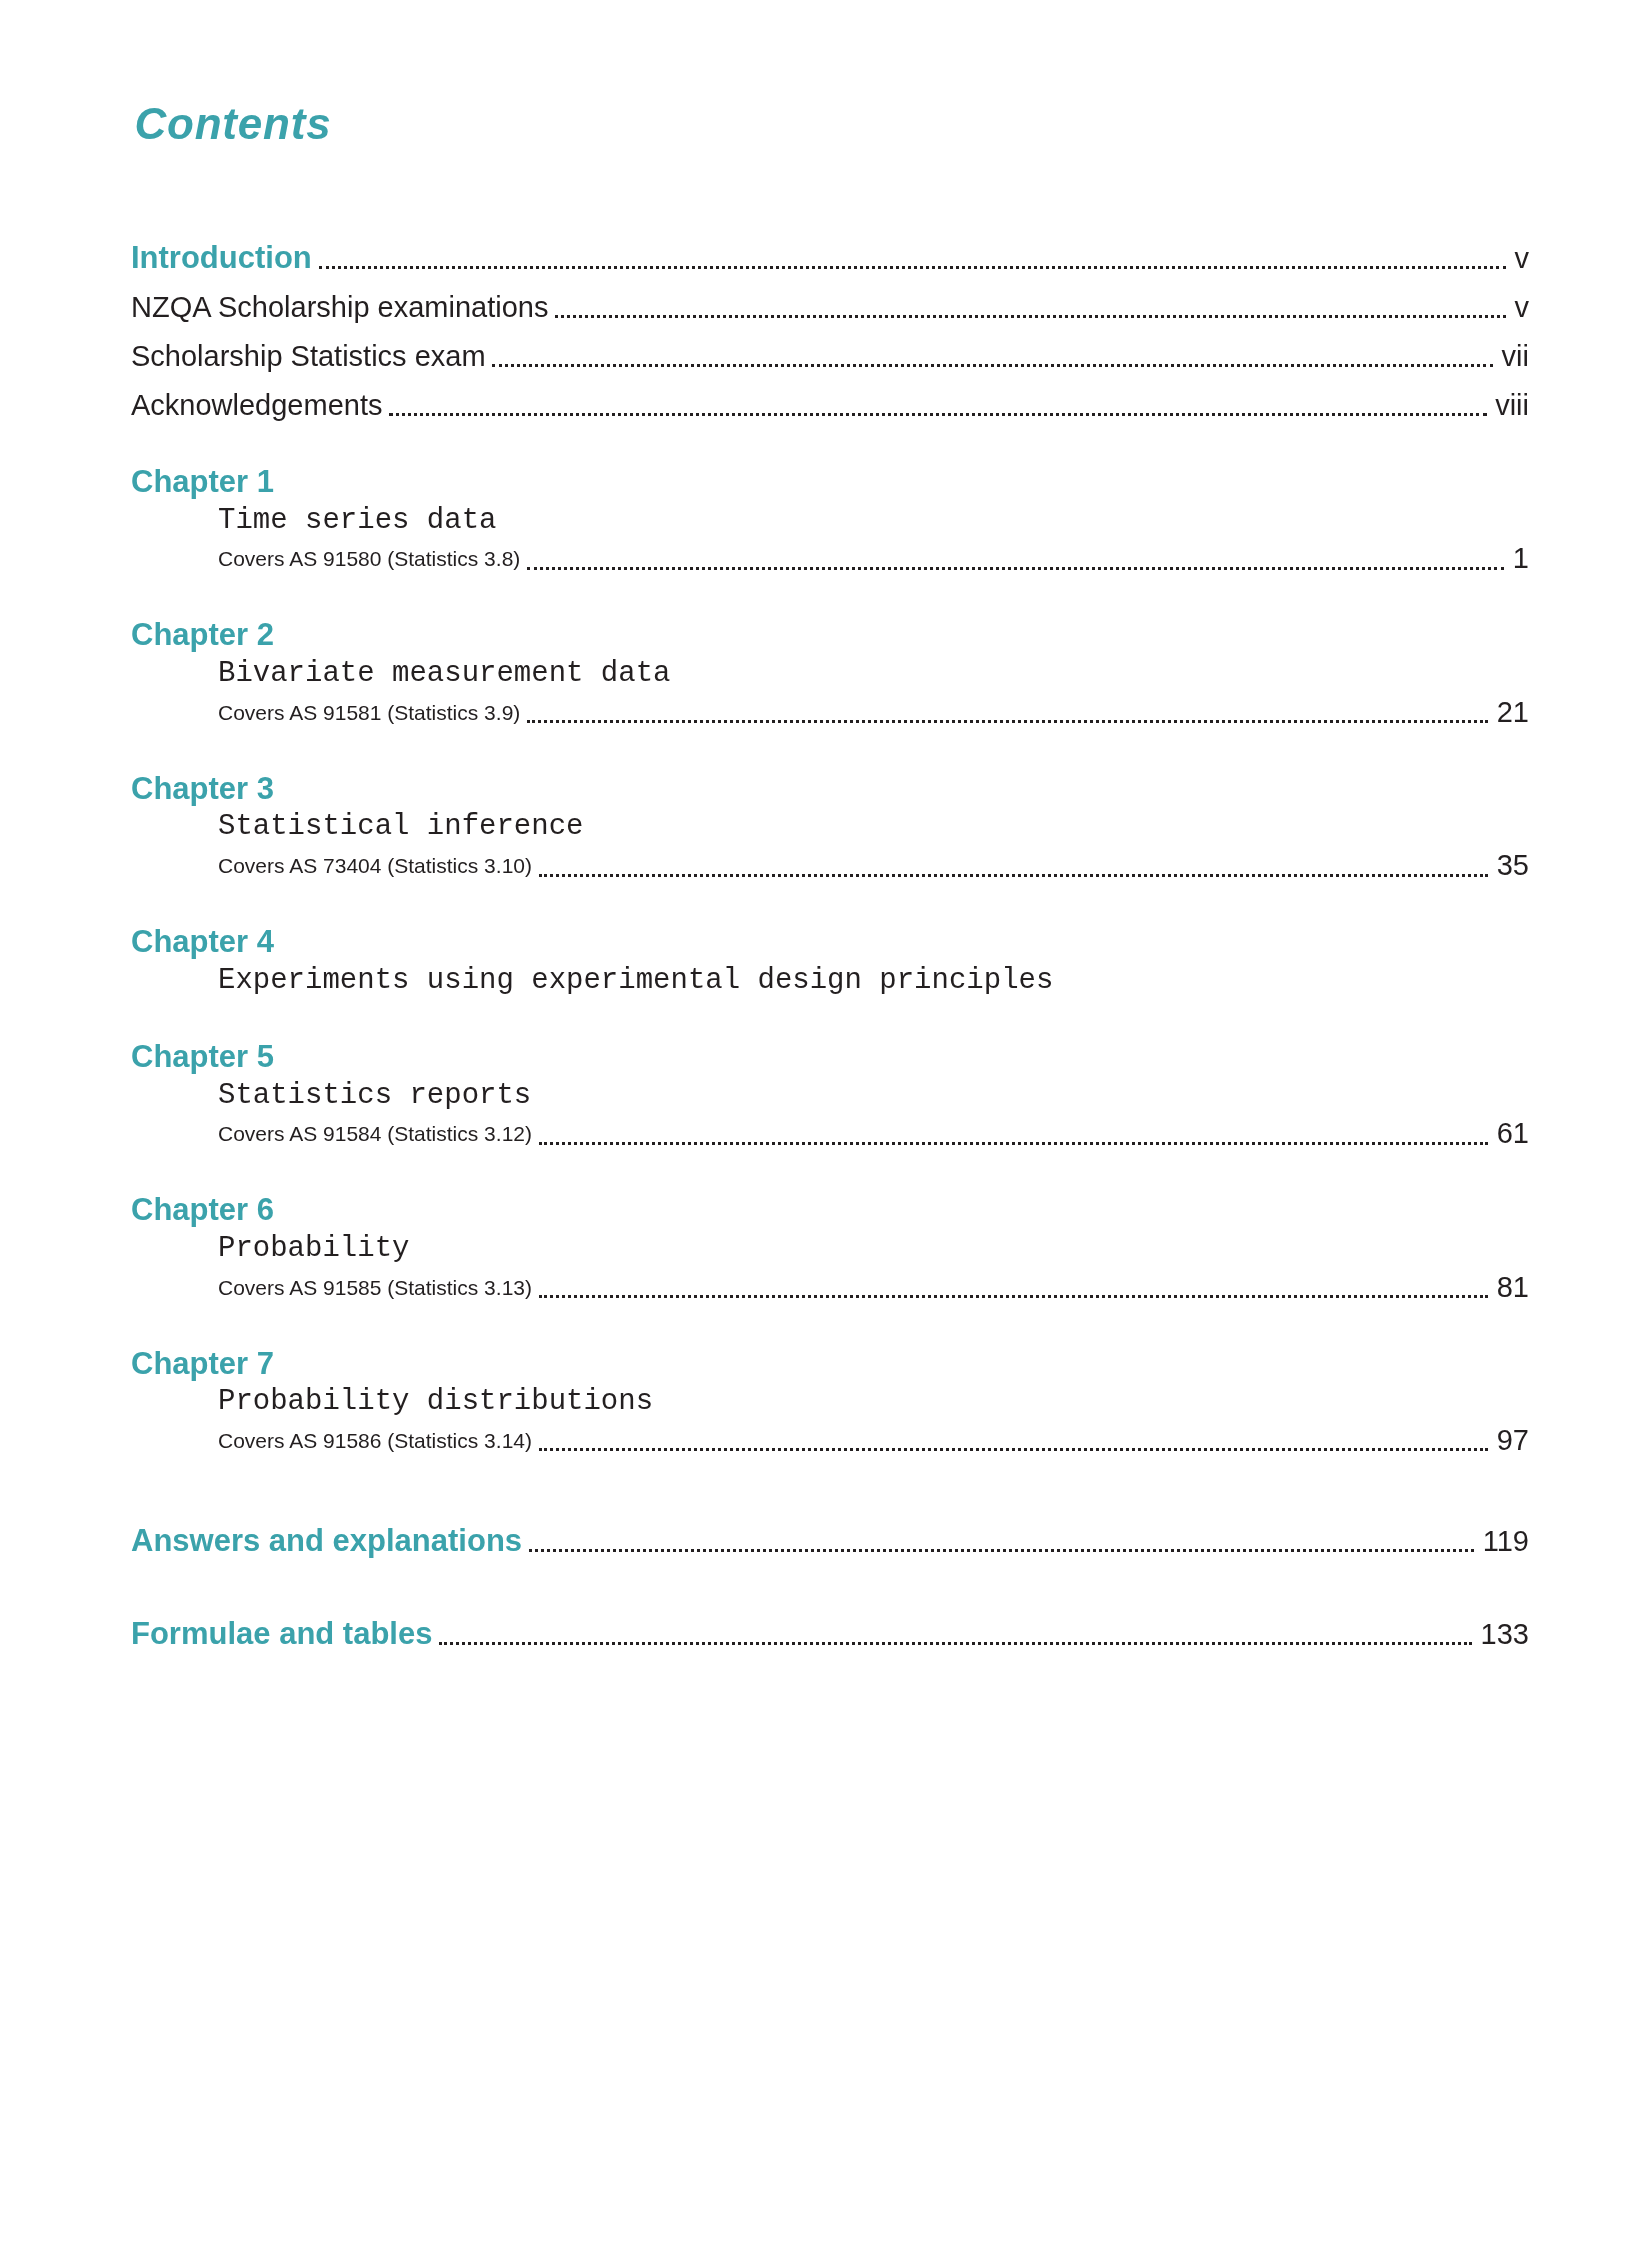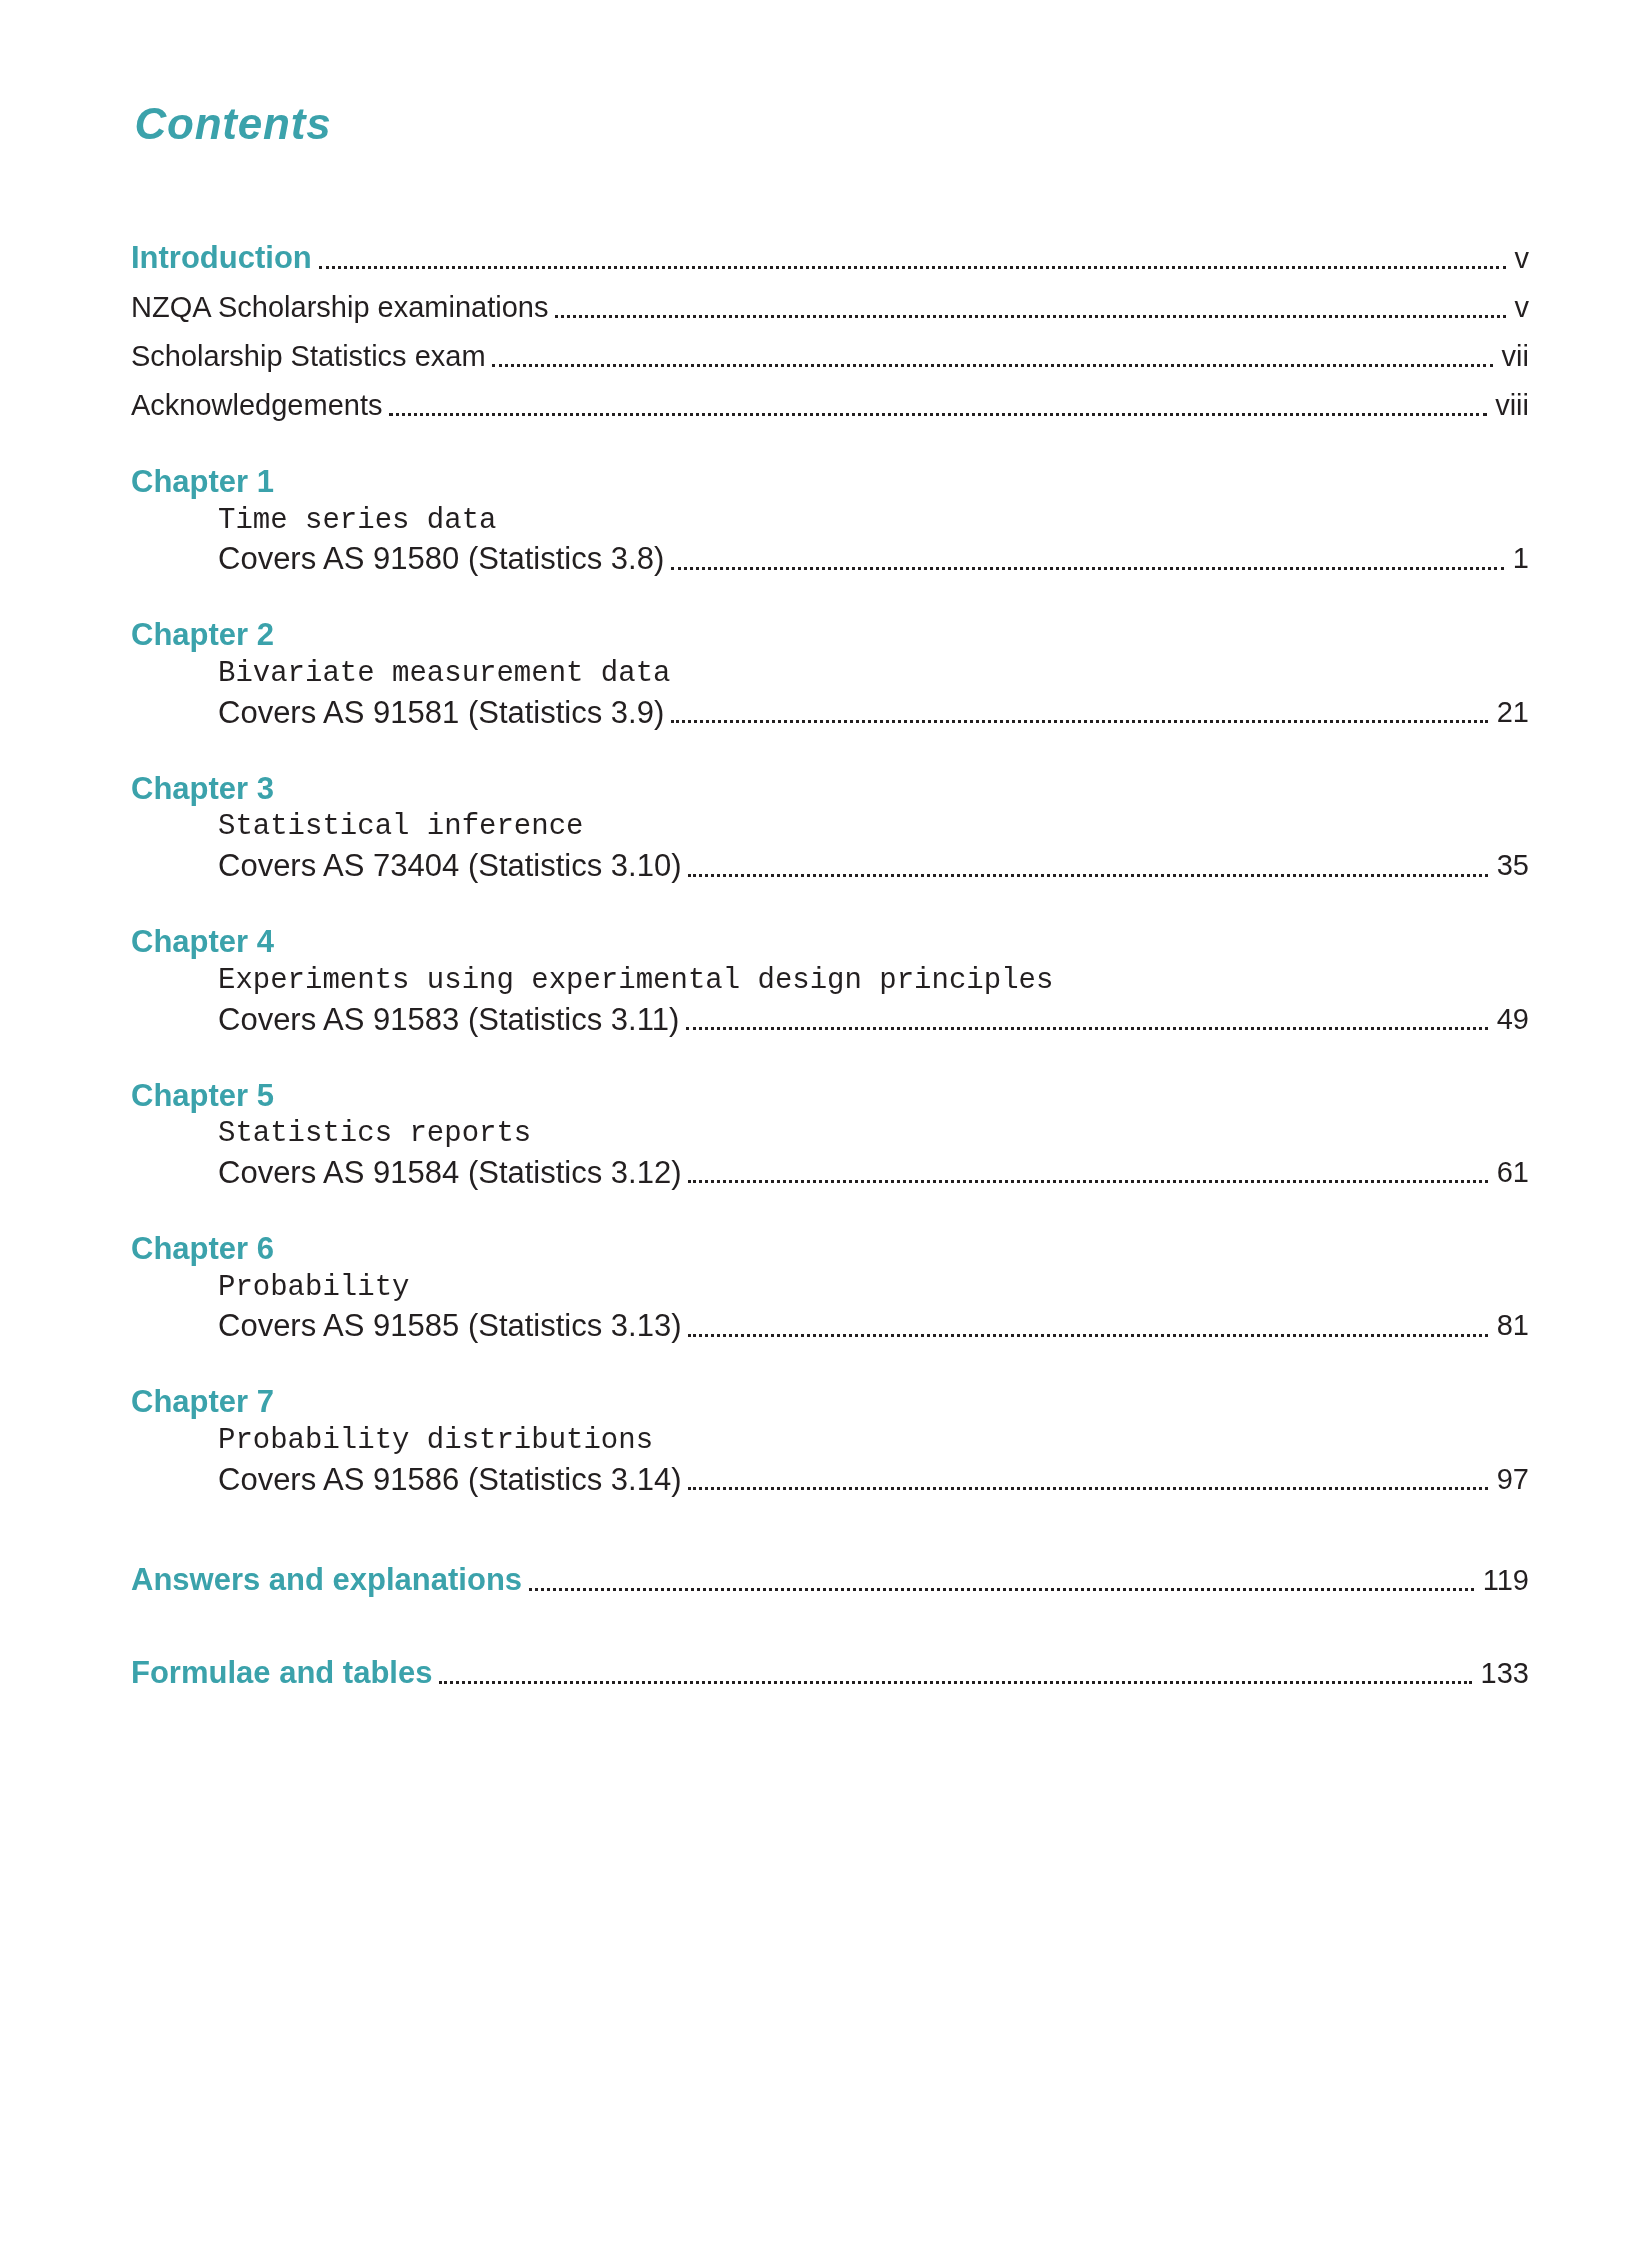--- a/index.html
+++ b/index.html
@@ -62,21 +62,21 @@
     margin: 0;
   }
   .chapter-subtitle {
     font-size: 29px;
     line-height: 37px;
     margin: 1.7px 0 0 87px;
     font-family: Liberation Mono, monospace;
   }
   .chapter-covers-row { margin: 1.7px 0 0 87px; }
   .covers-label {
-    font-size: 31px;
+    font-size: 21px;
     line-height: 37px;
     white-space: nowrap;
   }
   .backmatter-answers { margin-top: 62px; }
   .backmatter-formulae { margin-top: 54px; }
 </style>
 </head>
 <body>
 
 <div class="page">
@@ -139,25 +139,20 @@
     <div class="toc-row chapter-covers-row">
       <span class="covers-label">Covers AS 73404 (Statistics 3.10)</span>
       <span class="leader"></span>
       <span class="pagenum">35</span>
     </div>
   </div>
 
   <div class="chapter">
     <h2 class="chapter-heading">Chapter 4</h2>
     <div class="chapter-subtitle">Experiments using experimental design principles</div>
-    <div class="toc-row chapter-covers-row">
-      <span class="covers-label">Covers AS 91583 (Statistics 3.11)</span>
-      <span class="leader"></span>
-      <span class="pagenum">49</span>
-    </div>
   </div>
 
   <div class="chapter">
     <h2 class="chapter-heading">Chapter 5</h2>
     <div class="chapter-subtitle">Statistics reports</div>
     <div class="toc-row chapter-covers-row">
       <span class="covers-label">Covers AS 91584 (Statistics 3.12)</span>
       <span class="leader"></span>
       <span class="pagenum">61</span>
     </div>

